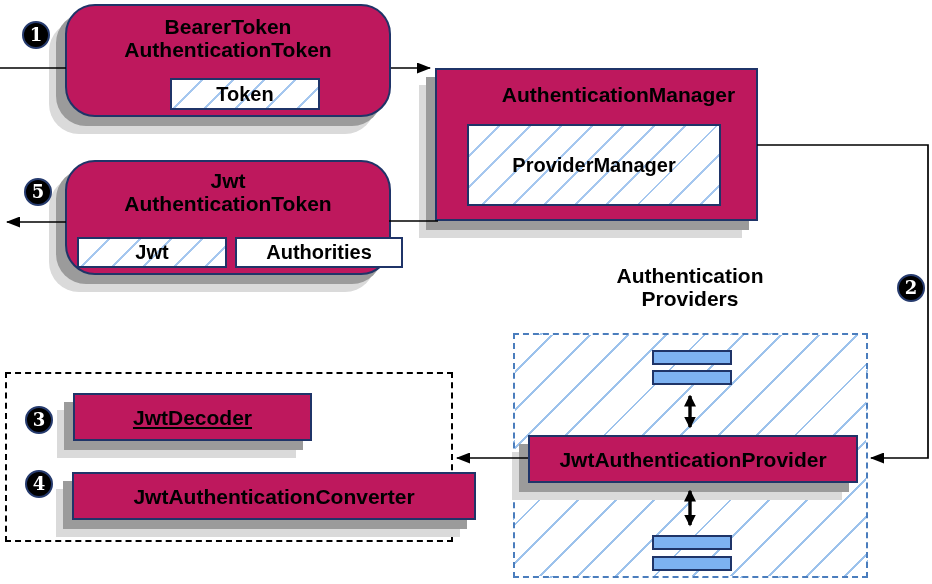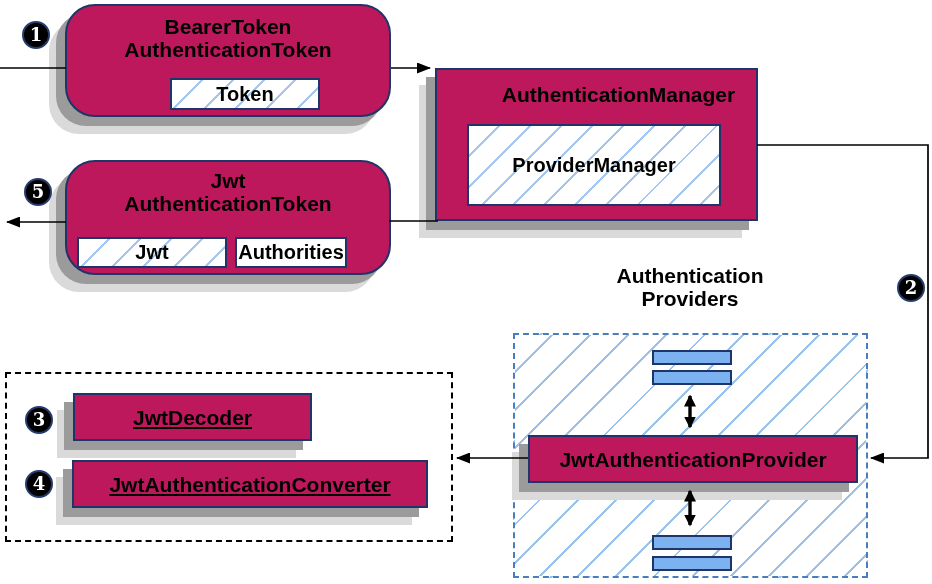--- a/index.html
+++ b/index.html
@@ -88,39 +88,39 @@
   </div>
 
   <div class="node round" style="left:65px;top:160px;width:326px;height:115px;">
     <div class="title" style="top:7px;">
       <div>Jwt</div>
       <div>AuthenticationToken</div>
     </div>
     <div class="inner hatch" style="left:10px;top:75px;width:150px;height:31px;">
       <span>Jwt</span>
     </div>
-    <div class="inner" style="left:168px;top:75px;width:112px;height:31px;">
+    <div class="inner" style="left:168px;top:75px;width:168px;height:31px;">
       <span>Authorities</span>
     </div>
   </div>
 
   <div class="free-label" style="left:553px;top:264px;width:274px;">
     <div>Authentication</div>
     <div>Providers</div>
   </div>
 
   <div class="node flexmid" style="left:528px;top:435px;width:330px;height:48px;">
     <span>JwtAuthenticationProvider</span>
   </div>
 
   <div class="node flexmid" style="left:73px;top:393px;width:239px;height:48px;text-decoration:underline;">
     <span>JwtDecoder</span>
   </div>
 
-  <div class="node flexmid" style="left:72px;top:460px;width:356px;height:48px;text-decoration:underline;">
+  <div class="node flexmid" style="left:72px;top:472px;width:404px;height:48px;">
     <span>JwtAuthenticationConverter</span>
   </div>
 
   <svg class="wires" width="932" height="584" viewBox="0 0 932 584">
     <defs>
       <marker id="ah" markerUnits="userSpaceOnUse" markerWidth="14" markerHeight="11" refX="13" refY="5.5" orient="auto-start-reverse">
         <polygon points="0,0 14,5.5 0,11" fill="#000"></polygon>
       </marker>
       <marker id="dh" markerUnits="userSpaceOnUse" markerWidth="12" markerHeight="12" refX="10.5" refY="6" orient="auto-start-reverse">
         <polygon points="0,0 12,6 0,12" fill="#000"></polygon>

